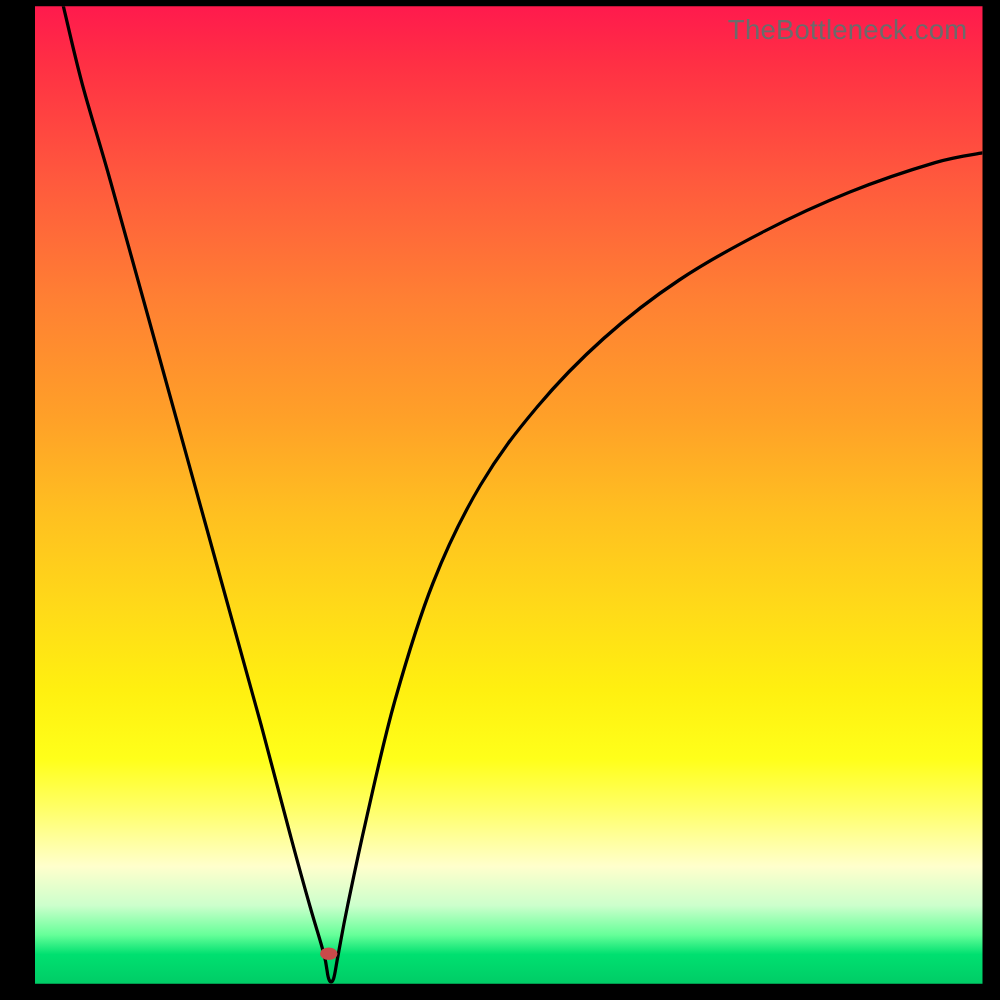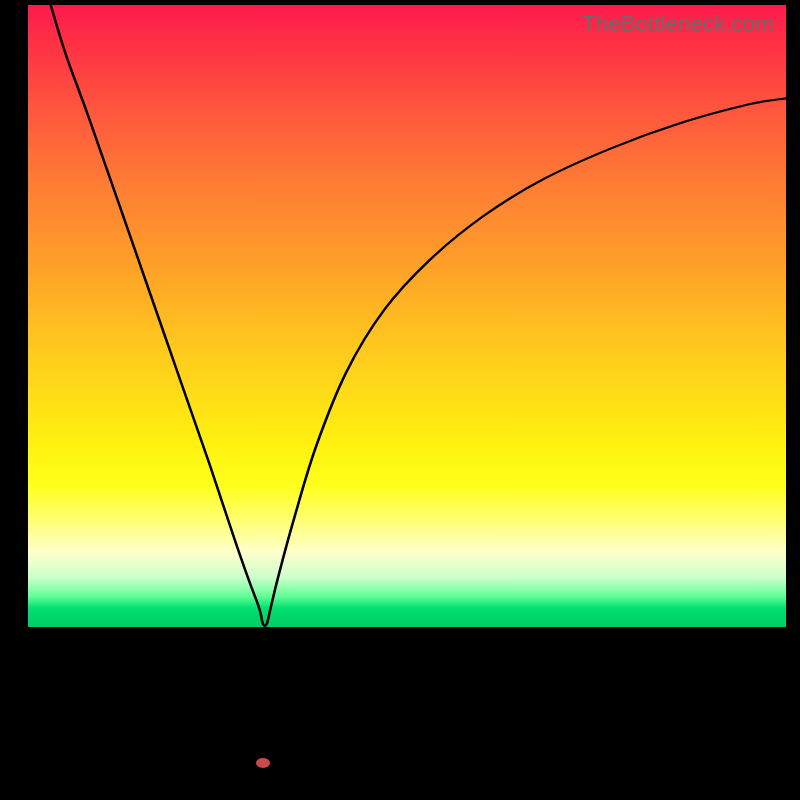--- a/index.html
+++ b/index.html
@@ -8,21 +8,21 @@
     position: relative;
     width: 800px;
     height: 800px;
     background: #000;
   }
   .plot-area {
     position: absolute;
     left: 28px;
     top: 5px;
     width: 758px;
-    height: 622px;
+    height: 782px;
     background: linear-gradient(to bottom,
       #ff1a4d 0%,
       #ff3044 6%,
       #ff5a3d 18%,
       #ff8033 30%,
       #ffa028 42%,
       #ffc020 52%,
       #ffdb18 62%,
       #fff010 70%,
       #ffff1a 77%,

